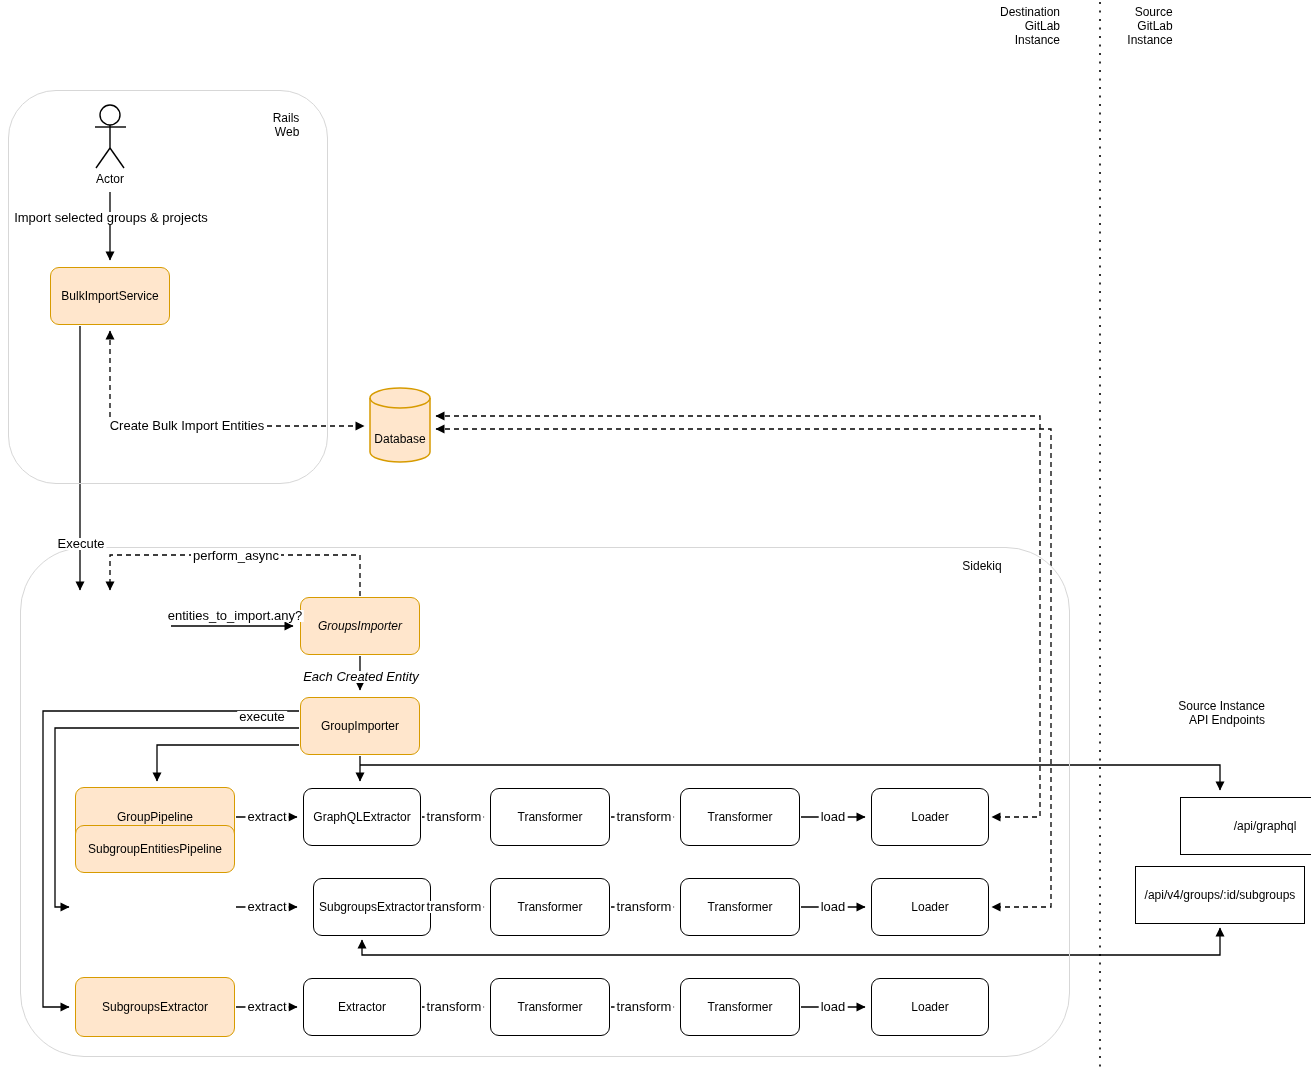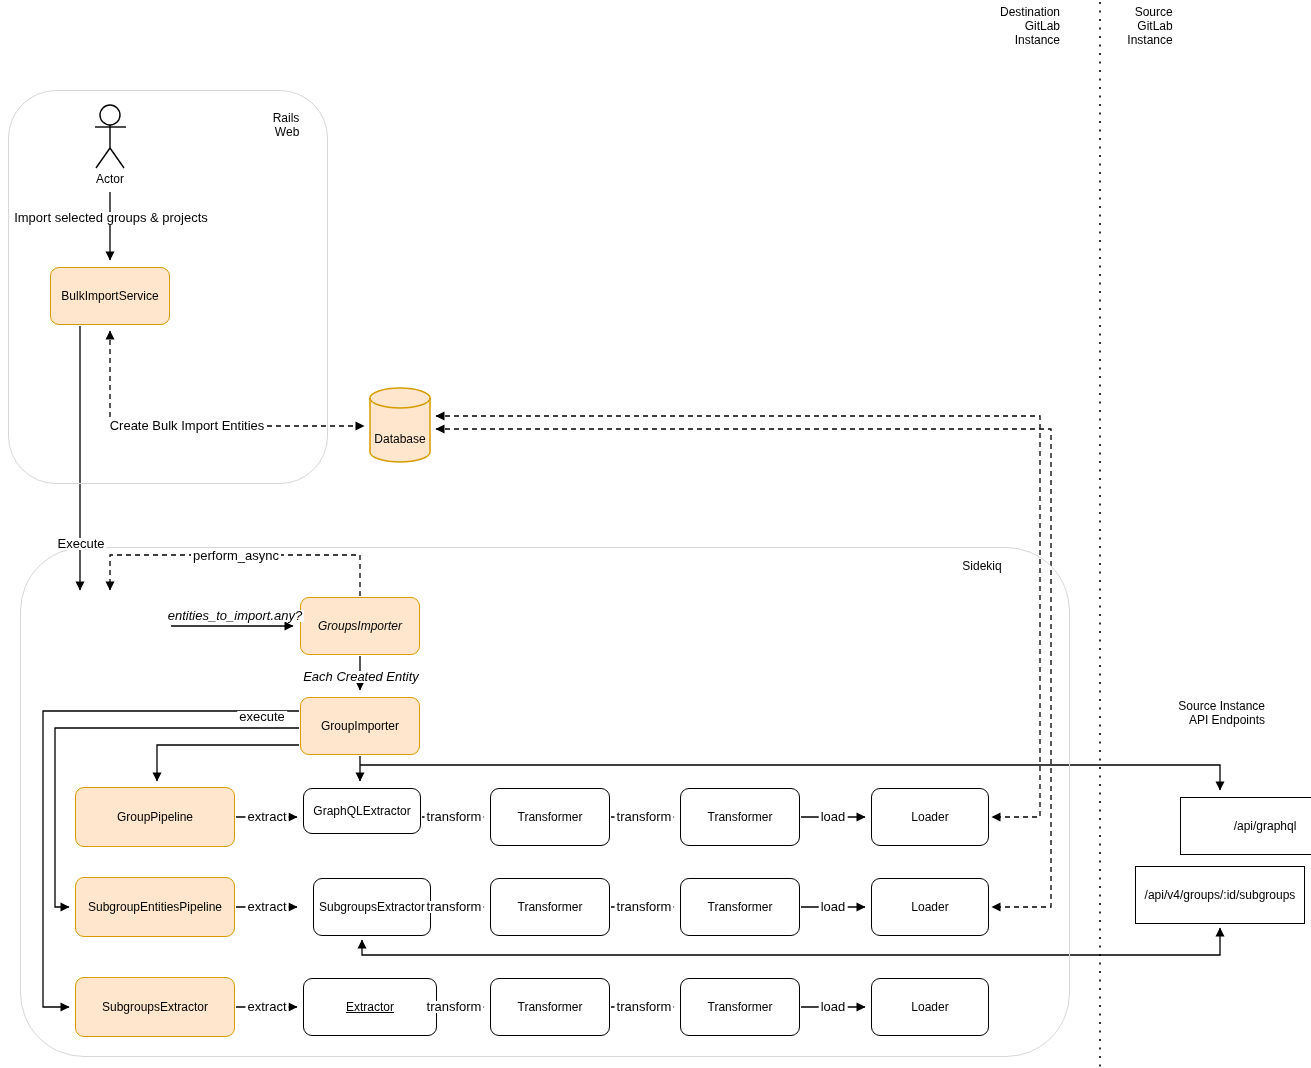--- a/index.html
+++ b/index.html
@@ -150,45 +150,45 @@
   <div class="freelabel" style="left:110px; top:172px;">Actor</div>
 
   <div class="node orange" style="left:50px; top:267px; width:120px; height:58px;">BulkImportService</div>
 
   <div class="freelabel" style="left:400px; top:432px;">Database</div>
 
   <div class="node orange" style="left:300px; top:597px; width:120px; height:58px;font-style:italic;">GroupsImporter</div>
   <div class="node orange" style="left:300px; top:697px; width:120px; height:58px;">GroupImporter</div>
 
   <div class="node orange" style="left:75px; top:787px; width:160px; height:60px;">GroupPipeline</div>
-  <div class="node white" style="left:303px; top:788px; width:118px; height:46px;">GraphQLExtractor</div>
+  <div class="node white" style="left:303px; top:788px; width:118px; height:58px;">GraphQLExtractor</div>
   <div class="node white" style="left:490px; top:788px; width:120px; height:58px;">Transformer</div>
   <div class="node white" style="left:680px; top:788px; width:120px; height:58px;">Transformer</div>
   <div class="node white" style="left:871px; top:788px; width:118px; height:58px;">Loader</div>
 
-  <div class="node orange" style="left:75px; top:877px; width:160px; height:60px;text-align:right;">SubgroupEntitiesPipeline</div>
+  <div class="node orange" style="left:75px; top:825px; width:160px; height:48px;text-align:right;">SubgroupEntitiesPipeline</div>
   <div class="node white" style="left:313px; top:878px; width:118px; height:58px;">SubgroupsExtractor</div>
   <div class="node white" style="left:490px; top:878px; width:120px; height:58px;">Transformer</div>
   <div class="node white" style="left:680px; top:878px; width:120px; height:58px;">Transformer</div>
   <div class="node white" style="left:871px; top:878px; width:118px; height:58px;">Loader</div>
 
   <div class="node orange" style="left:75px; top:977px; width:160px; height:60px;">SubgroupsExtractor</div>
-  <div class="node white" style="left:303px; top:978px; width:134px; height:58px;text-decoration:underline;">Extractor</div>
+  <div class="node white" style="left:303px; top:978px; width:118px; height:58px;">Extractor</div>
   <div class="node white" style="left:490px; top:978px; width:120px; height:58px;">Transformer</div>
   <div class="node white" style="left:680px; top:978px; width:120px; height:58px;">Transformer</div>
   <div class="node white" style="left:871px; top:978px; width:118px; height:58px;">Loader</div>
 
   <div class="node endpoint" style="left:1180px; top:797px; width:170px; height:58px;">/api/graphql</div>
   <div class="node endpoint" style="left:1135px; top:866px; width:170px; height:58px;">/api/v4/groups/:id/subgroups</div>
 
   <div class="elabel" style="left:111px; top:218px;">Import selected groups &amp; projects</div>
   <div class="elabel" style="left:187px; top:426px;">Create Bulk Import Entities</div>
   <div class="elabel" style="left:81px; top:544px;">Execute</div>
   <div class="elabel" style="left:236px; top:556px;">perform_async</div>
-  <div class="elabel" style="left:235px; top:616px;font-style:italic;">entities_to_import.any?</div>
+  <div class="elabel" style="left:235px; top:616px;">entities_to_import.any?</div>
   <div class="elabel" style="left:361px; top:677px;font-style:italic;">Each Created Entity</div>
   <div class="elabel" style="left:262px; top:717px;">execute</div>
 
   <div class="elabel" style="left:267px; top:817px;">extract</div>
   <div class="elabel" style="left:454px; top:817px;">transform</div>
   <div class="elabel" style="left:644px; top:817px;">transform</div>
   <div class="elabel" style="left:833px; top:817px;">load</div>
 
   <div class="elabel" style="left:267px; top:907px;">extract</div>
   <div class="elabel" style="left:454px; top:907px;">transform</div>

